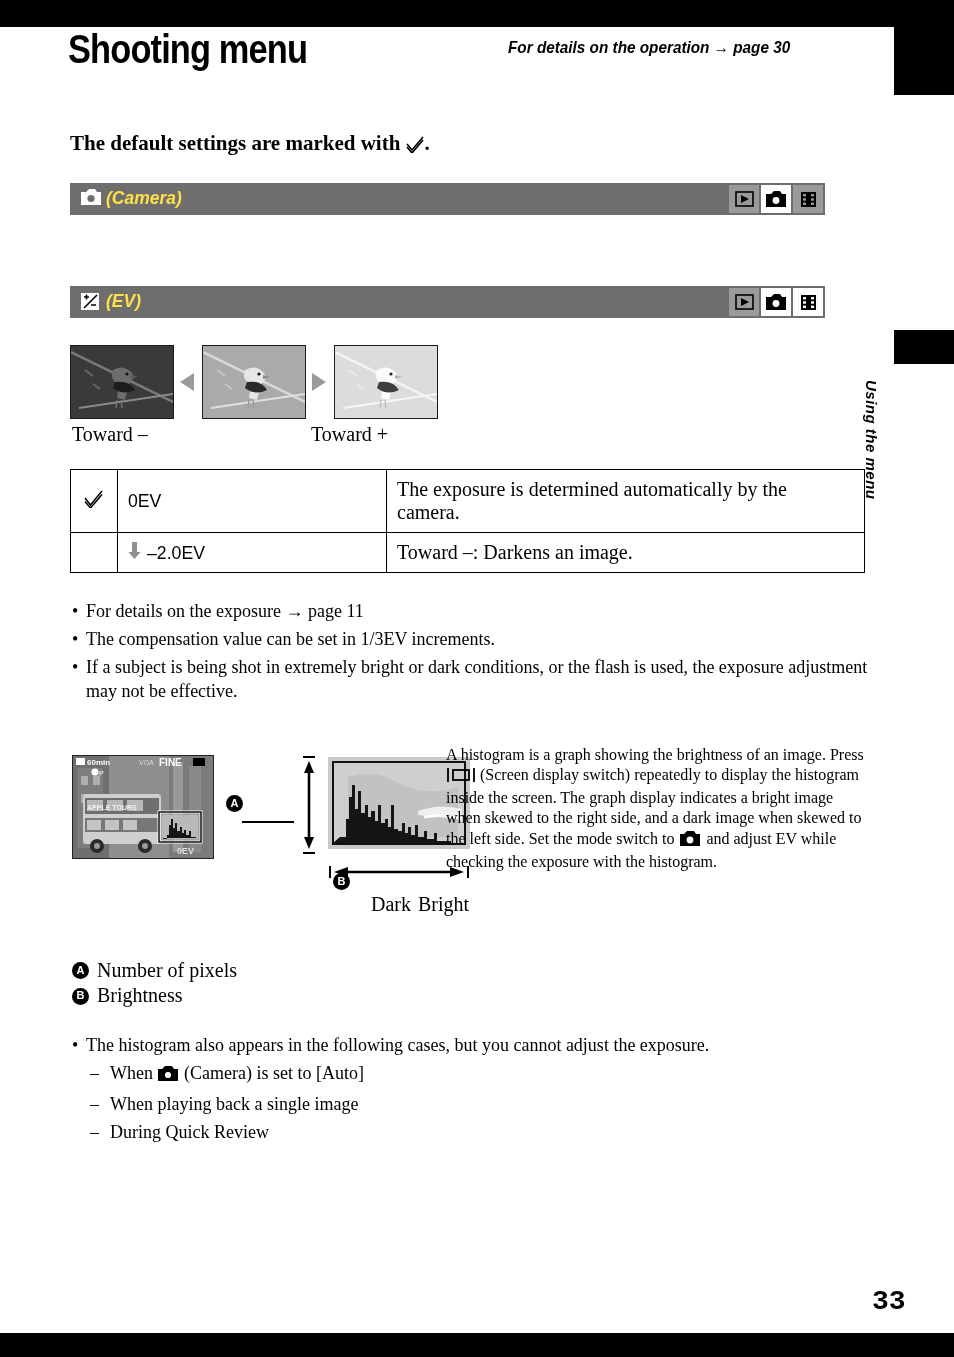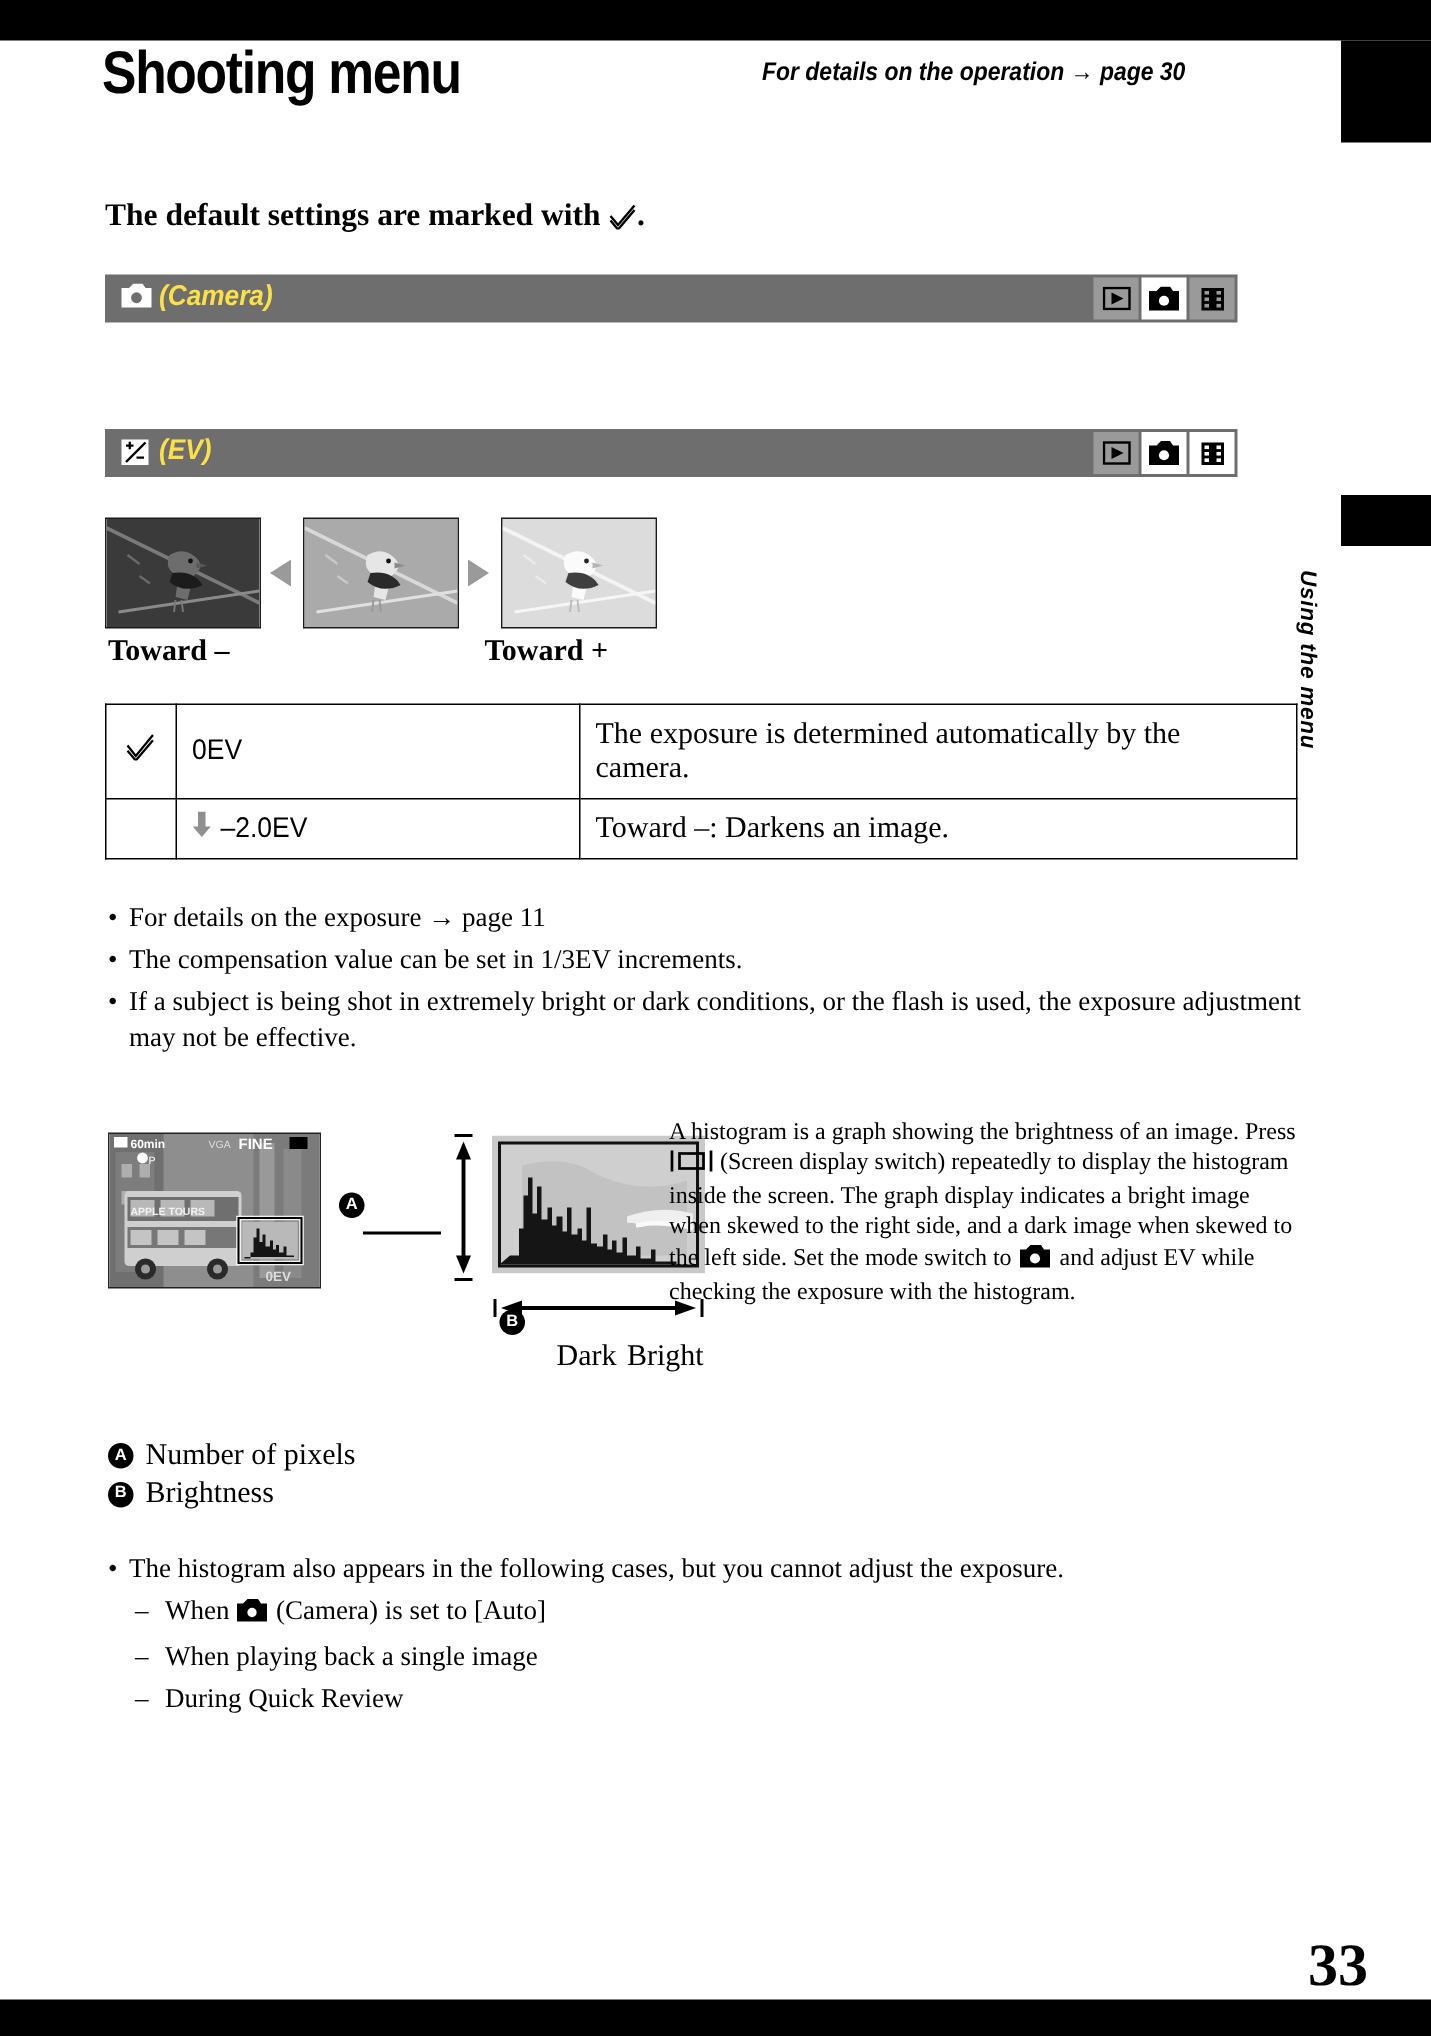--- a/index.html
+++ b/index.html
@@ -71,21 +71,21 @@
   .micon.on{background:#ffffff;}
 
   
   .birdrow{position:absolute;left:70px;top:345px;width:420px;height:80px;}
   .bird{position:absolute;top:0;width:102px;height:72px;border:1px solid #1a1a1a;overflow:hidden;}
   .bird svg{display:block;}
   .arrow-l{position:absolute;top:28px;width:14px;height:18px;background:#9a9a9a;
            clip-path:polygon(100% 0,100% 100%,0 50%);}
   .arrow-r{position:absolute;top:28px;width:14px;height:18px;background:#9a9a9a;
            clip-path:polygon(0 0,0 100%,100% 50%);}
-  .birdcap{position:absolute;top:78px;font-size:20px;white-space:nowrap;font-weight:bold;}
+  .birdcap{position:absolute;top:78px;font-size:20px;white-space:nowrap;}
   .manual-note{position:absolute;left:446px;top:338px;font-size:21px;white-space:nowrap;}
 
   
   table.evt{
     position:absolute;left:70px;top:469px;width:795px;
     border-collapse:collapse;
   }
   table.evt td{
     border:1px solid #000;
     font-size:20px;
@@ -128,21 +128,21 @@
   .inline-ic{display:inline-block;vertical-align:-3px;}
 
   
   .ablist{position:absolute;left:72px;top:958px;font-size:20px;line-height:1.27;}
   .abrow{display:flex;align-items:center;gap:8px;}
 
   .blist2{position:absolute;left:72px;top:1034px;width:800px;}
 
   .pagenum{
     position:absolute;left:872px;top:1286px;
-    font-family:Liberation Serif, serif;font-weight:bold;font-size:40px;text-align:center;
+    font-family:Liberation Mono, monospace;font-weight:bold;font-size:28px;text-align:center;
   }
   .badge{display:inline-flex;align-items:center;justify-content:center;
          width:17px;height:17px;border-radius:50%;background:#000;color:#fff;
          font-family:"Liberation Sans",sans-serif;font-weight:bold;font-size:11px;}
 </style>
 </head>
 <body>
 
 <div class="page">
 
@@ -275,21 +275,21 @@
         <path d="M8 62 L102 48" stroke="#f6f6f6" stroke-width="2" fill="none"></path>
         <path d="M42 24 q10 -6 18 2 q6 6 -2 12 l-4 16 l-8 -2 l2 -14 q-10 -4 -6 -14 Z" fill="#fbfbfb"></path>
         <path d="M44 36 q14 -2 20 8 q-12 6 -22 -2 Z" fill="#3f3f3f"></path>
         <circle cx="56" cy="28" r="1.6" fill="#222"></circle>
         <path d="M60 29 l7 2 l-7 2 Z" fill="#b4b4b4"></path>
         <path d="M50 54 l1 8 M46 54 l-1 8" stroke="#bbb" stroke-width="1.3"></path>
         <path d="M14 24 l8 6 M22 38 l7 5" stroke="#ebebeb" stroke-width="1.6"></path>
       </svg>
     </div>
     <div class="birdcap" style="left:2px">Toward –</div>
-    <div class="birdcap" style="left:253px">Toward +</div>
+    <div class="birdcap" style="left:241px">Toward +</div>
   </div>
 
   <table class="evt">
     <tbody>
     <tr>
       <td class="c-chk">
         <span>
           <svg width="20" height="18" viewBox="0 0 20 18">
                 <path d="M1 8 L6.5 15 L18 1" fill="none" stroke="#000" stroke-width="1.5"></path>
                 <path d="M1 11.5 L6.5 18 L18 4.5" fill="none" stroke="#000" stroke-width="1.5"></path>

